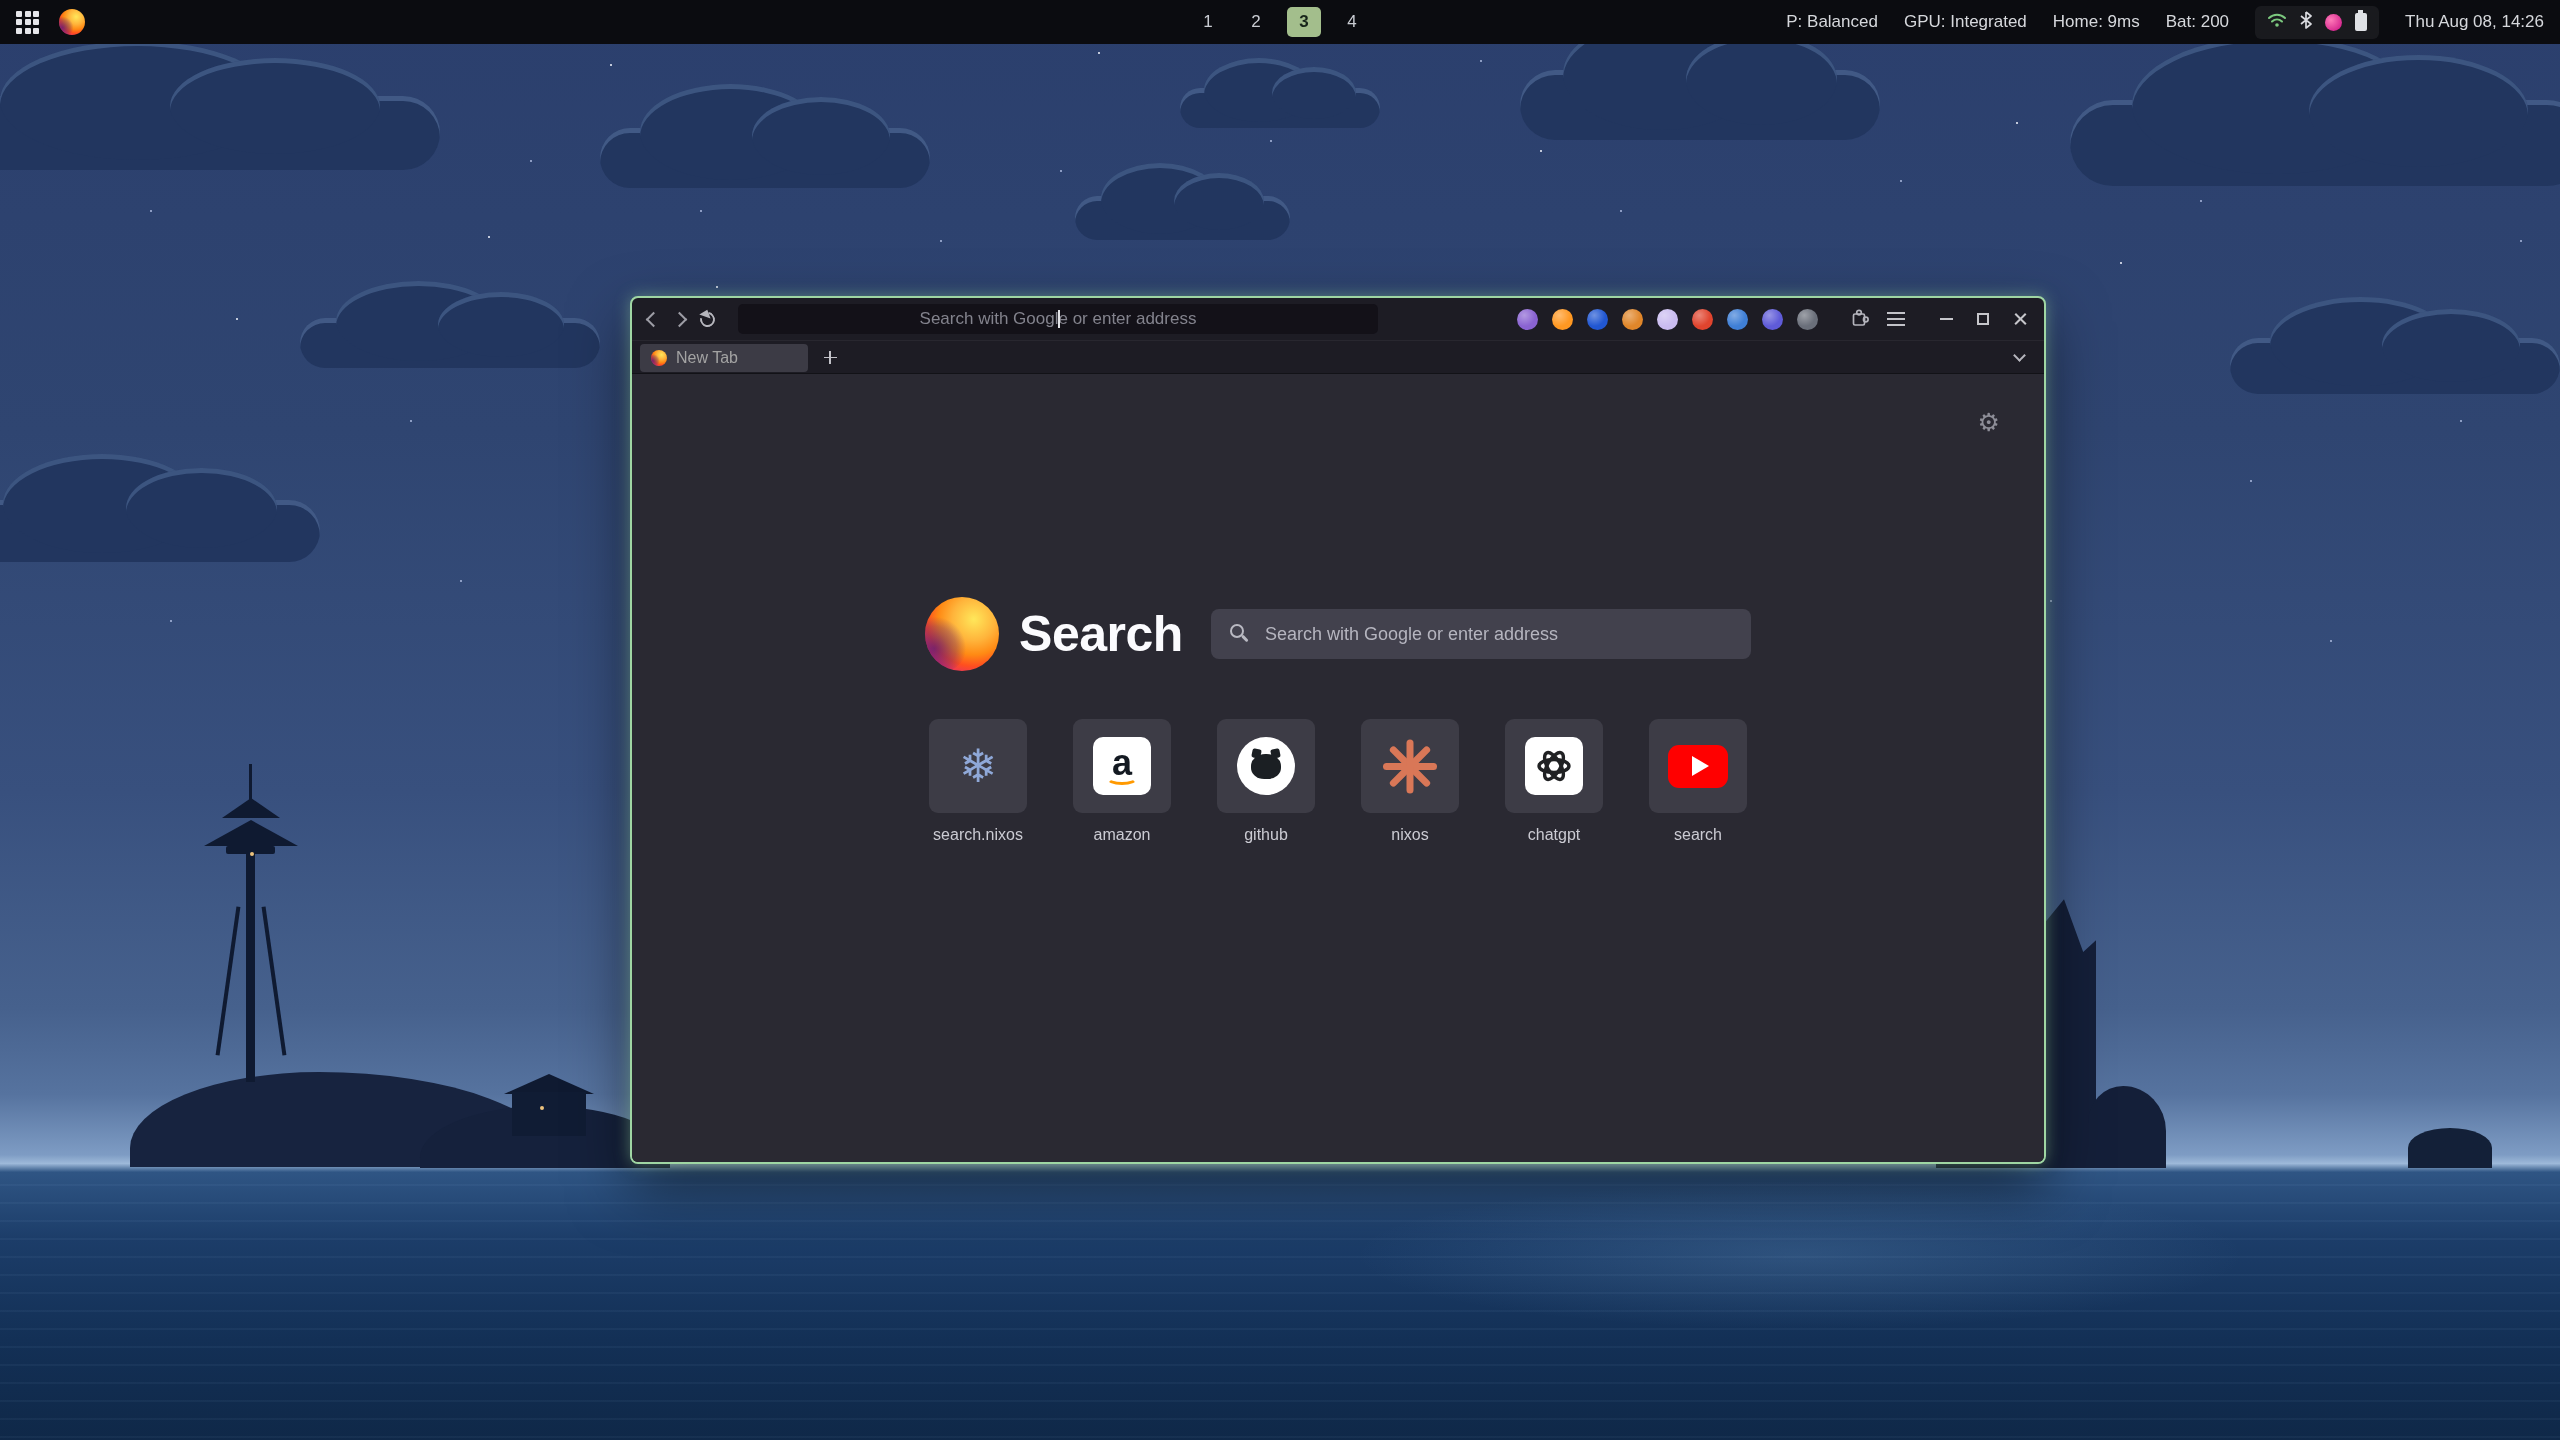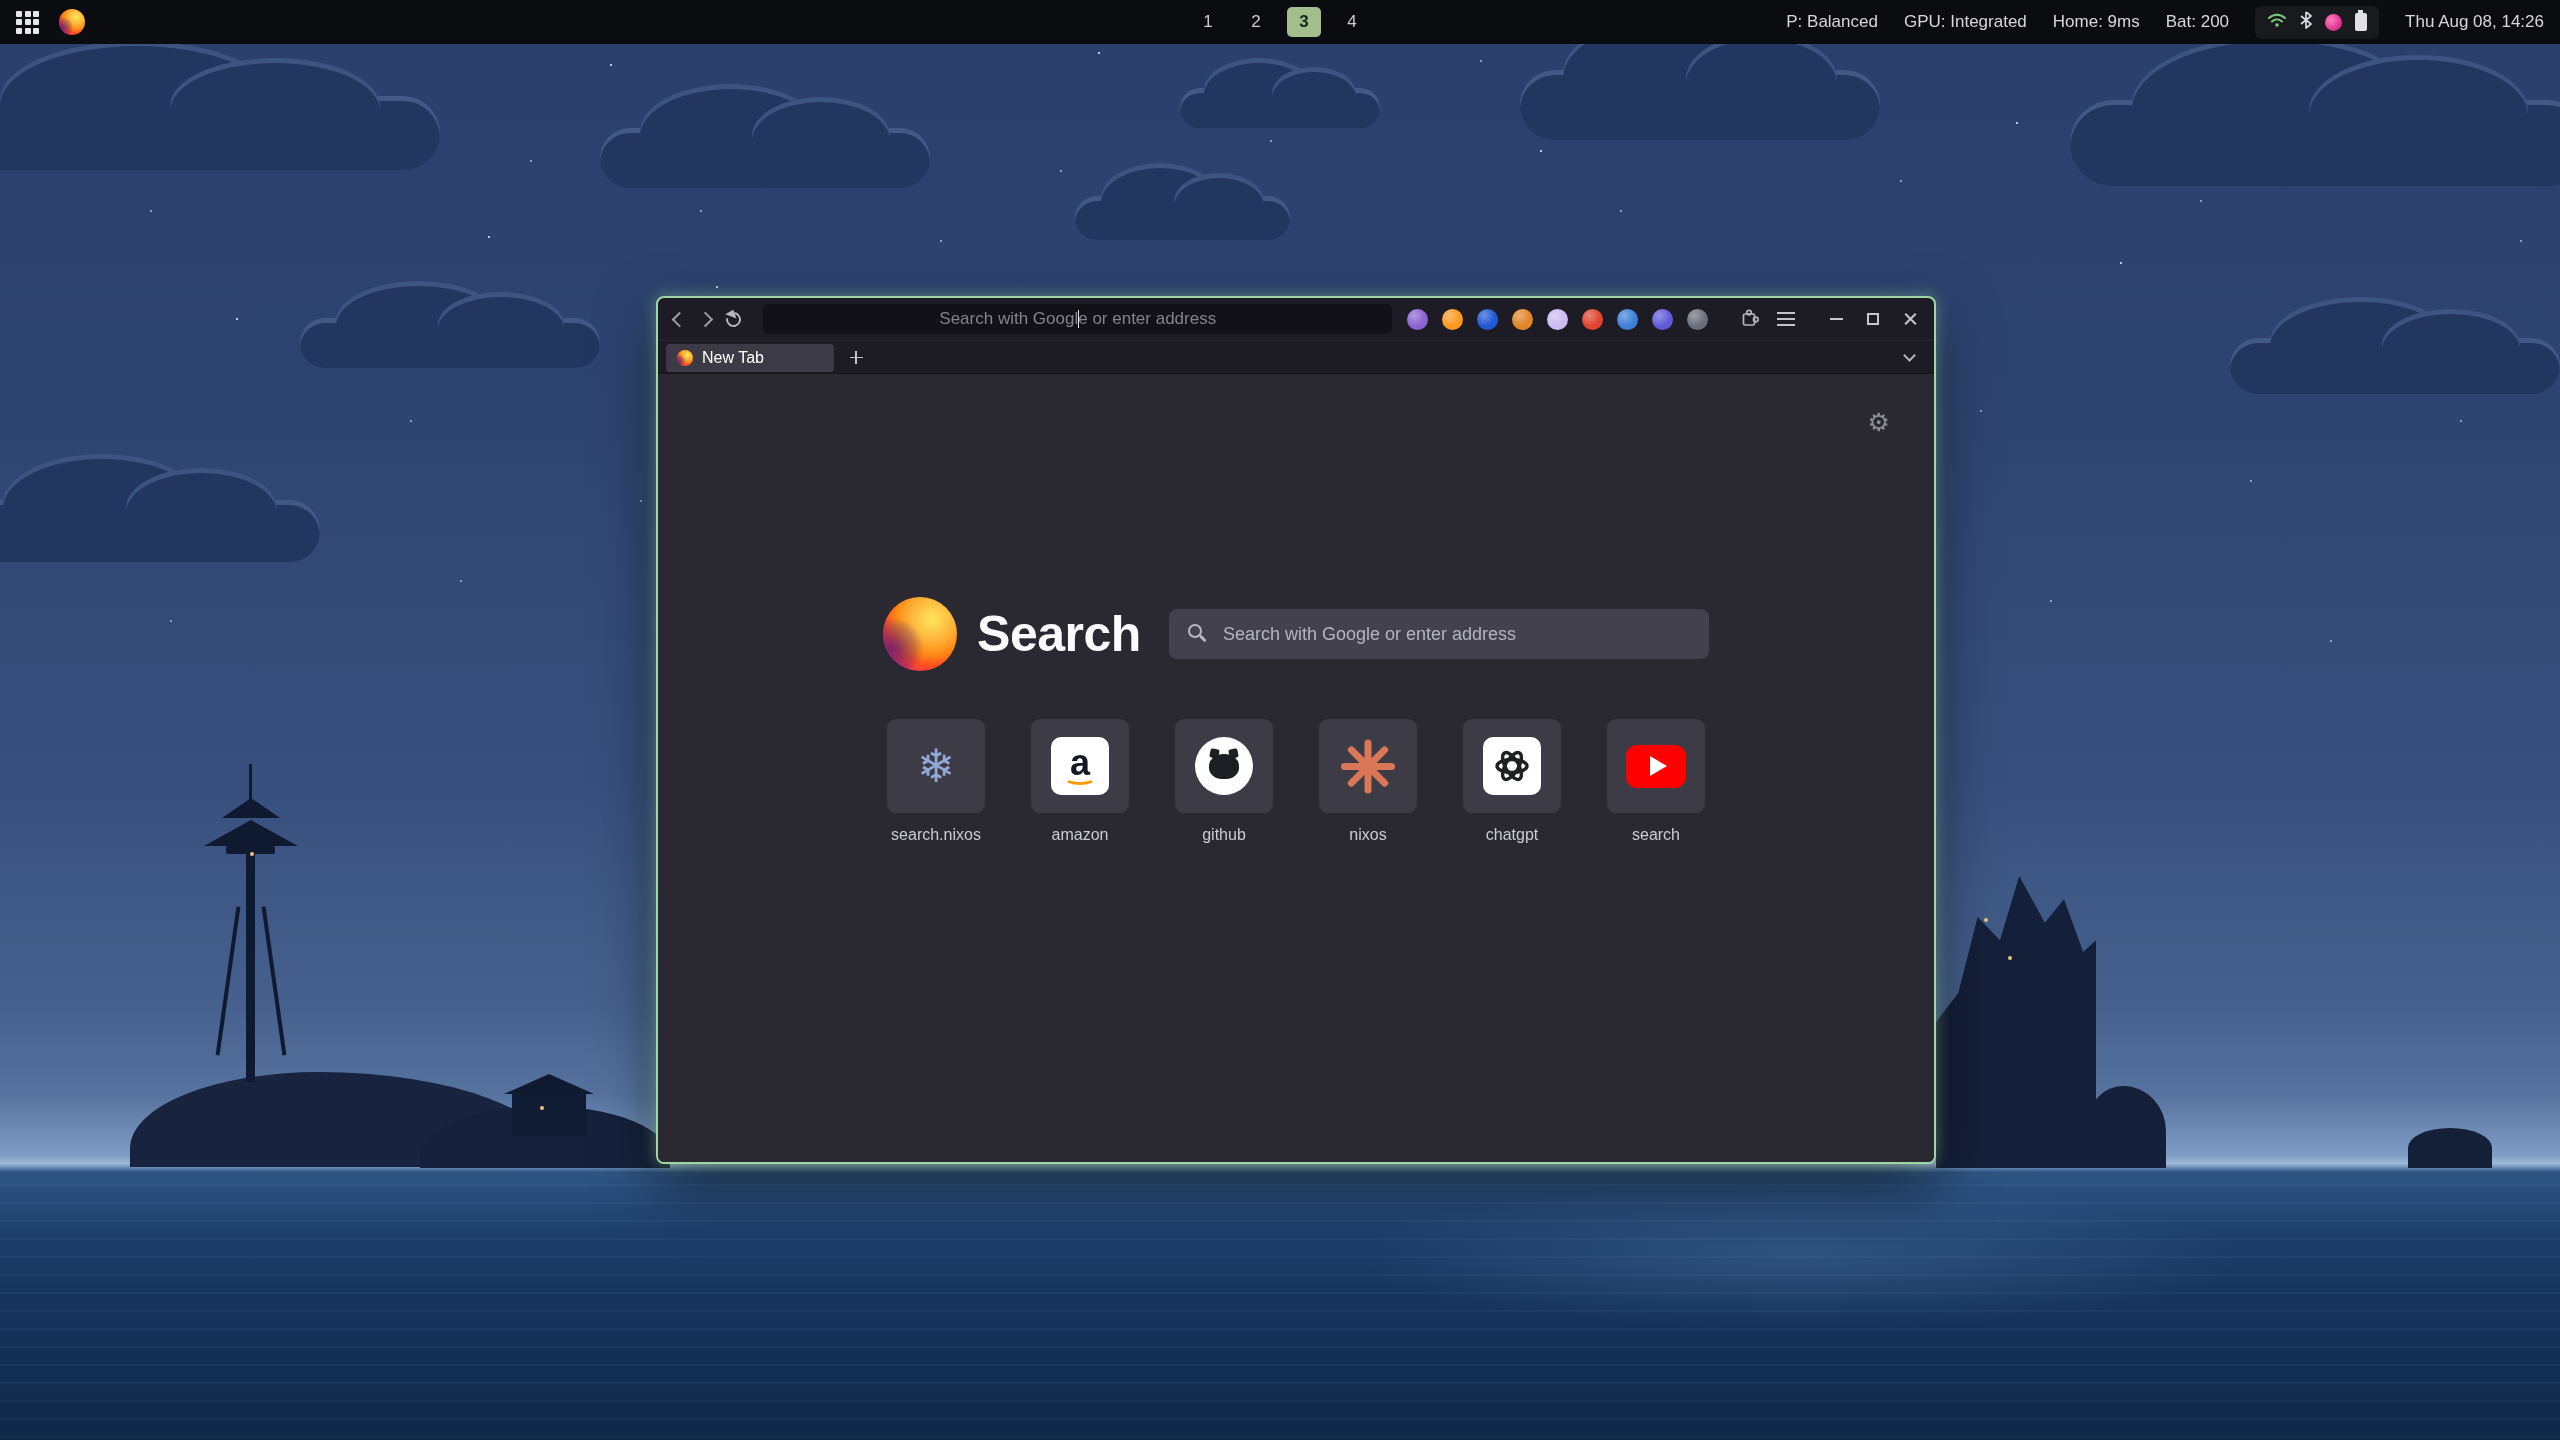--- a/index.html
+++ b/index.html
@@ -99,21 +99,21 @@
   .ws.active{background:var(--ws-active);color:#17251a;font-weight:bold;}
   .tb-right{margin-left:auto;display:flex;align-items:center;gap:26px;font-size:17px;color:#d6d8dc;}
   .icon-pill{display:flex;align-items:center;gap:13px;background:rgba(255,255,255,.06);
     border-radius:6px;padding:5px 12px;}
   .bat{width:12px;height:18px;border:2px solid #dfe1e5;border-radius:2px;position:relative;background:#dfe1e5;}
   .bat::before{content:"";position:absolute;top:-5px;left:1px;width:5px;height:3px;background:#dfe1e5;}
   .pinkdot{width:17px;height:17px;border-radius:50%;
     background:radial-gradient(circle at 35% 35%,#ff7ab8,#d6288f 75%);}
 
   
-  .win{position:absolute;left:656px;top:296px;width:1280px;height:868px;z-index:5;
+  .win{position:absolute;left:630px;top:296px;width:1416px;height:868px;z-index:5;
     background:#1d1c24;border:2px solid var(--win-border);border-radius:8px;overflow:hidden;
     box-shadow:0 0 16px rgba(150,215,165,.45),0 24px 60px rgba(0,0,0,.5);
     display:flex;flex-direction:column;}
   .toolbar{height:42px;flex:0 0 auto;display:flex;align-items:center;padding:0 16px;gap:15px;}
   .chev{width:11px;height:11px;border-left:2.2px solid #9d9da5;border-bottom:2.2px solid #9d9da5;cursor:pointer;}
   .chev.back{transform:rotate(45deg);}
   .chev.fwd{transform:rotate(-135deg);}
   .reload{width:15px;height:15px;border:2.2px solid #b6b6bd;border-radius:50%;border-top-color:transparent;
     transform:rotate(-35deg);position:relative;cursor:pointer;}
   .reload::after{content:"";position:absolute;right:-3px;top:-4px;
@@ -136,21 +136,21 @@
   .wc-max{width:12px;height:12px;border:2.2px solid #c6c6cb;}
   .wc-close{position:relative;width:15px;height:15px;}
   .wc-close::before,.wc-close::after{content:"";position:absolute;left:0;top:6.5px;width:15px;height:2.2px;background:#c6c6cb;}
   .wc-close::before{transform:rotate(45deg);}
   .wc-close::after{transform:rotate(-45deg);}
   .tabbar{height:34px;flex:0 0 auto;background:#1d1c24;display:flex;align-items:center;padding:0 8px;
     border-top:1px solid rgba(255,255,255,.05);box-shadow:inset 0 -1px 0 rgba(0,0,0,.35);}
   .tab{width:168px;height:28px;background:#3c3b45;border-radius:4px;display:flex;align-items:center;
     gap:9px;padding:0 11px;cursor:pointer;}
   .tab-fav{width:16px;height:16px;flex:0 0 auto;}
-  .tab-title{font-size:16px;color:#ffffff;white-space:nowrap;overflow:hidden;}
+  .tab-title{font-size:16px;color:#a3a3a3;white-space:nowrap;overflow:hidden;}
   .newtab-btn{width:28px;height:28px;margin-left:8px;border-radius:4px;display:flex;align-items:center;
     justify-content:center;cursor:pointer;}
   .plus{position:relative;width:13px;height:13px;}
   .plus::before{content:"";position:absolute;left:5.6px;top:0;width:1.8px;height:13px;background:#c2c2c8;}
   .plus::after{content:"";position:absolute;top:5.6px;left:0;width:13px;height:1.8px;background:#c2c2c8;}
   .alltabs{margin-left:auto;margin-right:12px;cursor:pointer;}
   .chev-down{width:9px;height:9px;border-right:2px solid #b6b6bd;border-bottom:2px solid #b6b6bd;
     transform:rotate(45deg);margin-top:-4px;}
 
   

